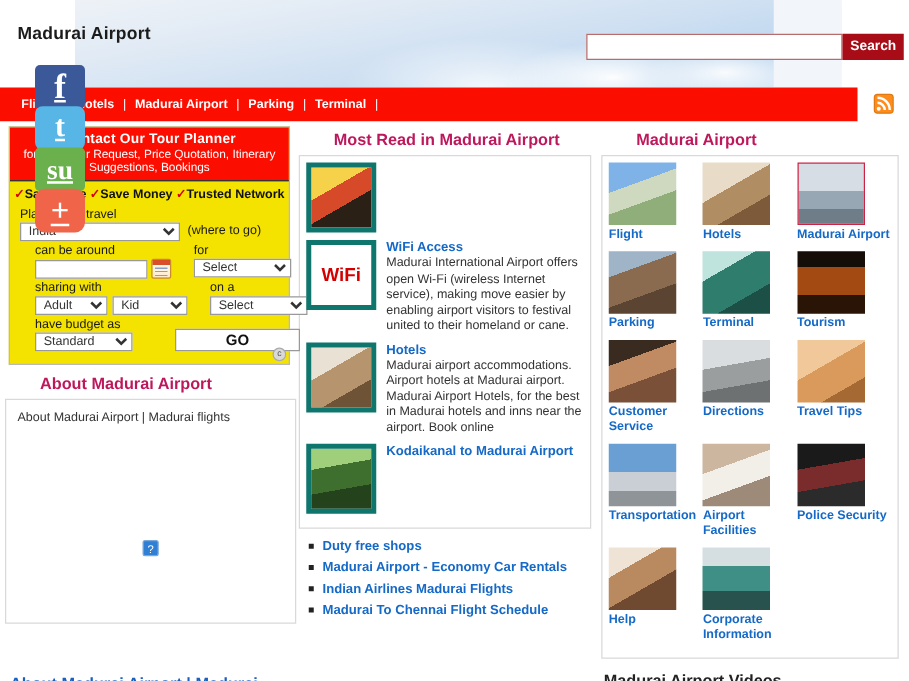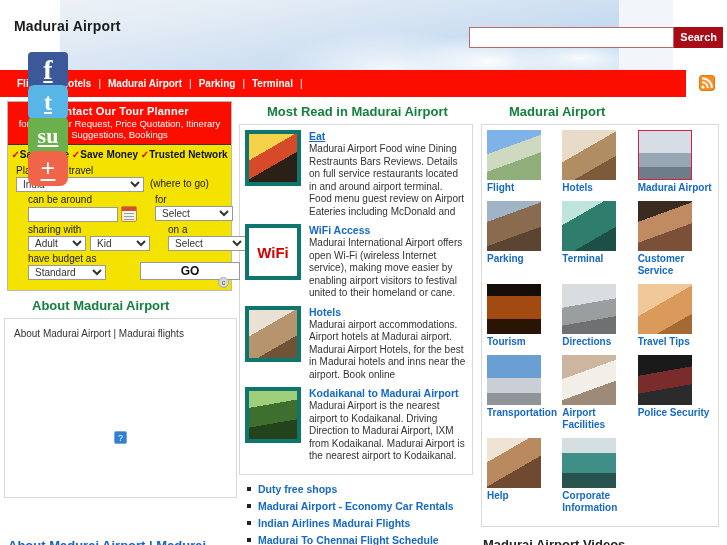--- a/index.html
+++ b/index.html
@@ -149,21 +149,21 @@
     font-family:"Liberation Serif", serif; color:#fff;
     font-size:28px; font-weight:bold; text-align:center; line-height:35px;
   }
   .soc.fb{ background:#3b5998; }
   .soc.tw{ background:#57b6e6; border-radius:6px; font-size:24px;}
   .soc.su{ background:#6ab04c; font-size:22px;}
   .soc.plus{ background:#f0654a; border-radius:8px; font-size:26px;}
 
   
   .sec-title{
-    font-size:13px; font-weight:bold; color:#15803d; margin:7px 0 5px 4px;padding-left:24px;
+    font-size:13px; font-weight:bold; color:#be185d; margin:7px 0 5px 4px;padding-left:24px;
   }
   .panel{
     border:1px solid #d9d9d9; background:#fff; padding:5px;
   }
 
   
   .about-links{ font-size:10px; color:#333; padding:4px 2px 0 4px; }
   .broken-img{
     width:13px; height:13px; border:1px solid #7aa7d8; background:#2f7fd4;
     color:#fff; font-size:9px; line-height:12px; text-align:center;
@@ -353,24 +353,20 @@
         <a class="soc su" href="#">su</a>
         <a class="soc plus" href="#">+</a>
       </div>
   </div>
 
   <div class="col-mid">
     <div class="sec-title">Most Read in Madurai Airport</div>
     <div class="panel" id="articles">
         <div class="article">
           <div class="art-thumb phfood"></div>
-          <div class="art-body">
-            <a class="art-title u" href="#">Eat</a>
-            <div class="art-text">Madurai Airport Food wine Dining Restraunts Bars Reviews. Details on full service restaurants located in and around airport terminal. Food menu guest review on Airport Eateries including McDonald and</div>
-          </div>
         </div>
         <div class="article">
           <div class="art-thumb phwifi">
             <span class="wifi-mark">WiFi</span>
           </div>
           <div class="art-body">
             <a class="art-title" href="#">WiFi Access</a>
             <div class="art-text">Madurai International Airport offers open Wi-Fi (wireless Internet service), making move easier by enabling airport visitors to festival united to their homeland or cane.</div>
           </div>
         </div>
@@ -378,21 +374,20 @@
           <div class="art-thumb phroom"></div>
           <div class="art-body">
             <a class="art-title" href="#">Hotels</a>
             <div class="art-text">Madurai airport accommodations. Airport hotels at Madurai airport. Madurai Airport Hotels, for the best in Madurai hotels and inns near the airport. Book online</div>
           </div>
         </div>
         <div class="article">
           <div class="art-thumb phkodai"></div>
           <div class="art-body">
             <a class="art-title" href="#">Kodaikanal to Madurai Airport</a>
-            <div class="art-text">Madurai Airport is the nearest airport to Kodaikanal. Driving Direction to Madurai Airport, IXM from Kodaikanal. Madurai Airport is the nearest airport to Kodaikanal.</div>
           </div>
         </div>
       </div>
     <ul class="linklist" id="linklist">
         <li><a href="#">Duty free shops</a></li>
         <li><a href="#">Madurai Airport - Economy Car Rentals</a></li>
         <li><a href="#">Indian Airlines Madurai Flights</a></li>
         <li><a href="#">Madurai To Chennai Flight Schedule</a></li>
       </ul>
   </div>
@@ -415,28 +410,28 @@
           </div>
           <div class="cell">
             <div class="cell-img ph4"></div>
             <a class="cell-label" href="#">Parking</a>
           </div>
           <div class="cell">
             <div class="cell-img ph5"></div>
             <a class="cell-label" href="#">Terminal</a>
           </div>
           <div class="cell">
+            <div class="cell-img ph6"></div>
+            <a class="cell-label" href="#">Tourism</a>
+          </div>
+          <div class="cell">
             <div class="cell-img ph7"></div>
             <a class="cell-label" href="#">Customer Service</a>
           </div>
           <div class="cell">
-            <div class="cell-img ph6"></div>
-            <a class="cell-label" href="#">Tourism</a>
-          </div>
-          <div class="cell">
             <div class="cell-img ph8"></div>
             <a class="cell-label" href="#">Directions</a>
           </div>
           <div class="cell">
             <div class="cell-img ph10"></div>
             <a class="cell-label" href="#">Travel Tips</a>
           </div>
           <div class="cell">
             <div class="cell-img ph9"></div>
             <a class="cell-label" href="#">Transportation</a>

